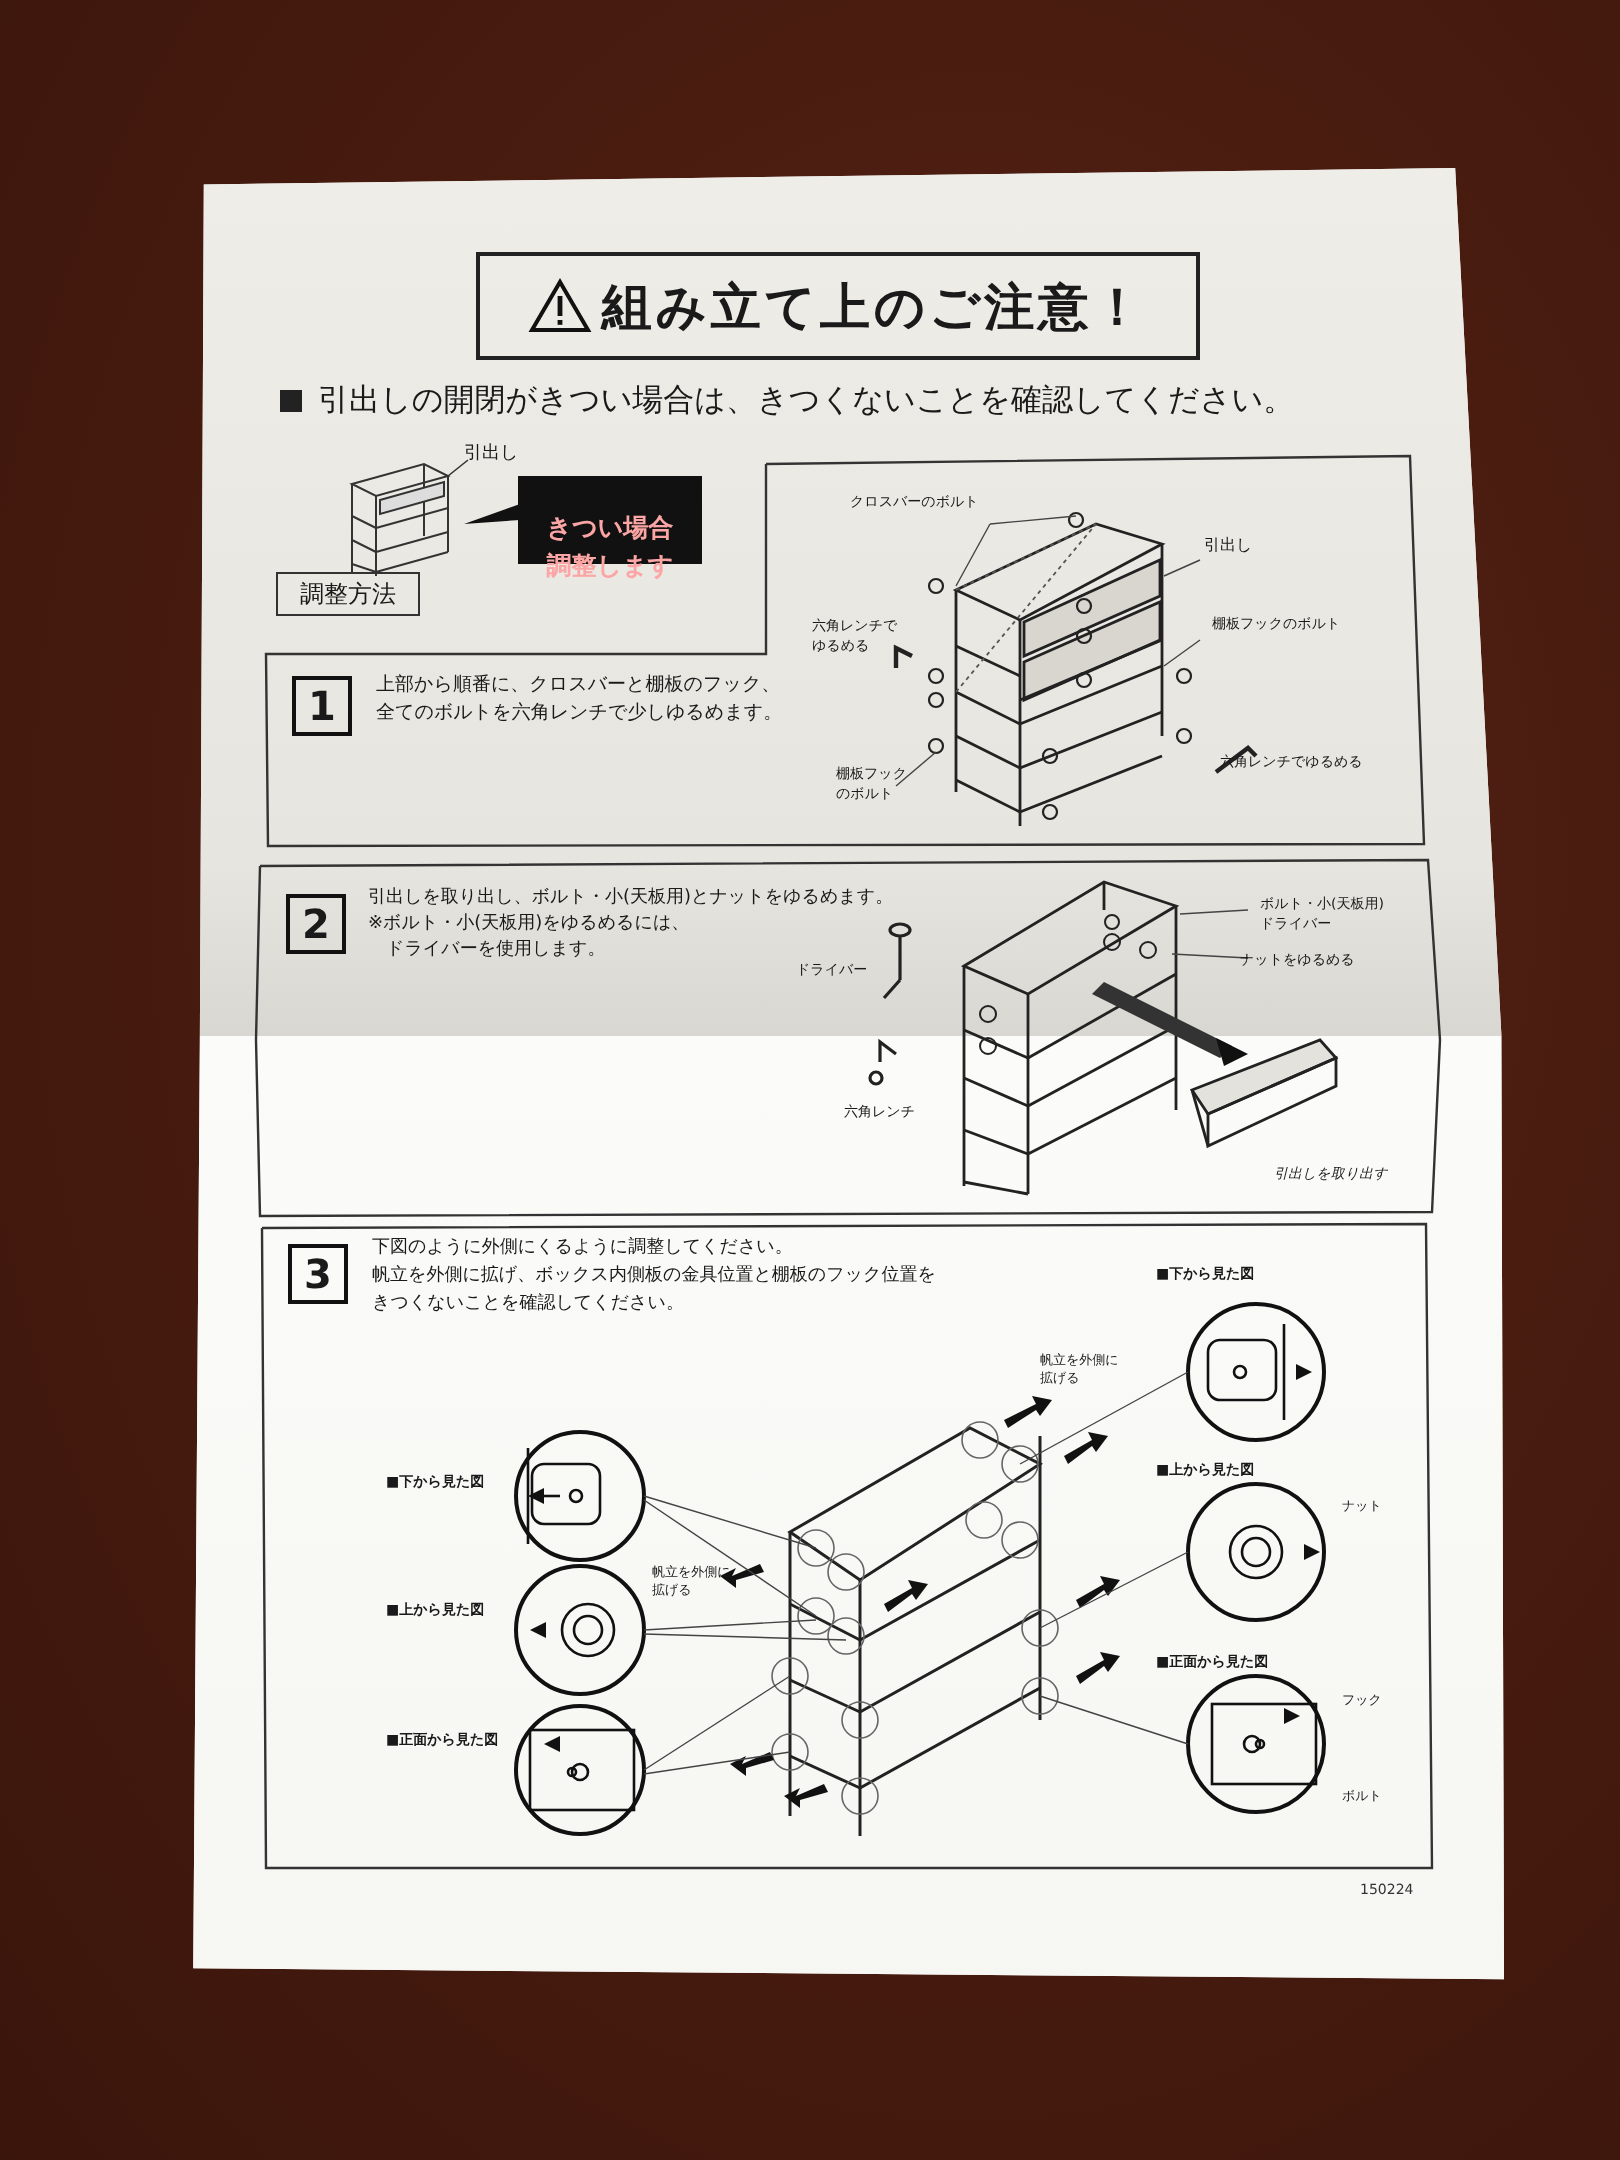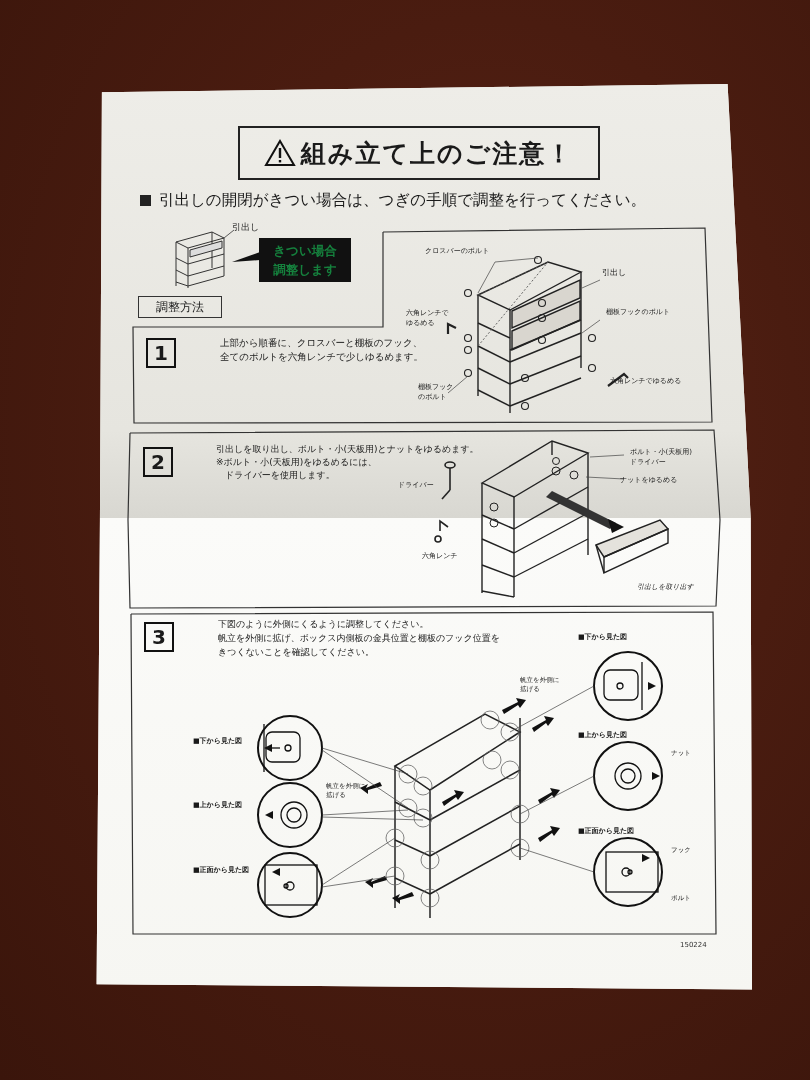--- a/index.html
+++ b/index.html
@@ -33,33 +33,33 @@
   }
   .title-box .warn { width: 30px; height: 28px; }
   .title-text { font-size: 25px; font-weight: bold; letter-spacing: 2px; }
   .lead {
     left: 140px; top: 190px; font-size: 15.5px; display: flex; align-items: center; gap: 8px;
   }
   .lead .sq { width: 11px; height: 11px; background: #222; display: inline-block; }
   .mini-shelf { left: 168px; top: 228px; width: 64px; height: 62px; }
   .mini-label { left: 232px; top: 222px; font-size: 9px; }
   .black-badge {
-    left: 259px; top: 238px; width: 92px; height: 44px; background: #111; color: #15803d;
-    font-weight: bold; font-size: 12.5px; line-height: 19px; text-align: center; padding-top: 3px;
+    left: 259px; top: 238px; width: 92px; height: 44px; background: #111; color: #fca5a5;
+    font-weight: bold; font-size: 12.5px; line-height: 19px; text-align: center; padding-top: 16px;
   }
   .method-box {
-    left: 138px; top: 296px; width: 84px; height: 22px; border: 1.5px solid #333;
+    left: 138px; top: 286px; width: 72px; height: 22px; border: 1.5px solid #333;
     font-size: 12px; display: flex; align-items: center; justify-content: center;
   }
   .step-num {
     position: absolute; width: 30px; height: 30px; border: 2.5px solid #111;
     font-size: 20px; font-weight: bold; display: flex; align-items: center; justify-content: center;
     background: transparent;
   }
-  .step-text { position: absolute; font-size: 9.5px; line-height: 14px; margin-left: 32px; }
+  .step-text { position: absolute; font-size: 9.5px; line-height: 14px; }
   .mini { font-size: 7px; line-height: 10px; }
   .inline-num {
     display: inline-block; border: 1.2px solid #111; font-weight: bold; font-size: 8px;
     width: 11px; height: 11px; line-height: 9px; text-align: center; margin: 0 1px;
   }
   svg { overflow: visible; }
   .diagram { position: absolute; }
 </style>
 </head>
 <body>
@@ -73,21 +73,21 @@
   <svg class="warn" viewBox="0 0 30 28">
     <polygon points="15,2 29,26 1,26" fill="none" stroke="#111" stroke-width="2"></polygon>
     <rect x="13.8" y="9" width="2.4" height="10" fill="#111"></rect>
     <rect x="13.8" y="21" width="2.4" height="2.4" fill="#111"></rect>
   </svg>
   <span class="title-text">組み立て上のご注意！</span>
 </div>
 
 <div class="abs lead">
   <span class="sq"></span>
-  <span>引出しの開閉がきつい場合は、つぎの手順で調整を行ってください。</span>
+  <span>引出しの開閉がきつい場合は、きつくないことを確認してください。</span>
 </div>
 
 <svg class="abs mini-shelf" viewBox="0 0 64 62">
   <g fill="none" stroke="#333" stroke-width="1">
     <polygon points="8,14 44,4 56,10 20,20"></polygon>
     <line x1="8" y1="14" x2="8" y2="58"></line>
       <line x1="20" y1="20" x2="20" y2="60"></line>
     <line x1="56" y1="10" x2="56" y2="48"></line>
       <line x1="44" y1="4" x2="44" y2="40"></line>
     <polygon points="22,22 54,13 54,20 22,29" fill="#ddd"></polygon>

